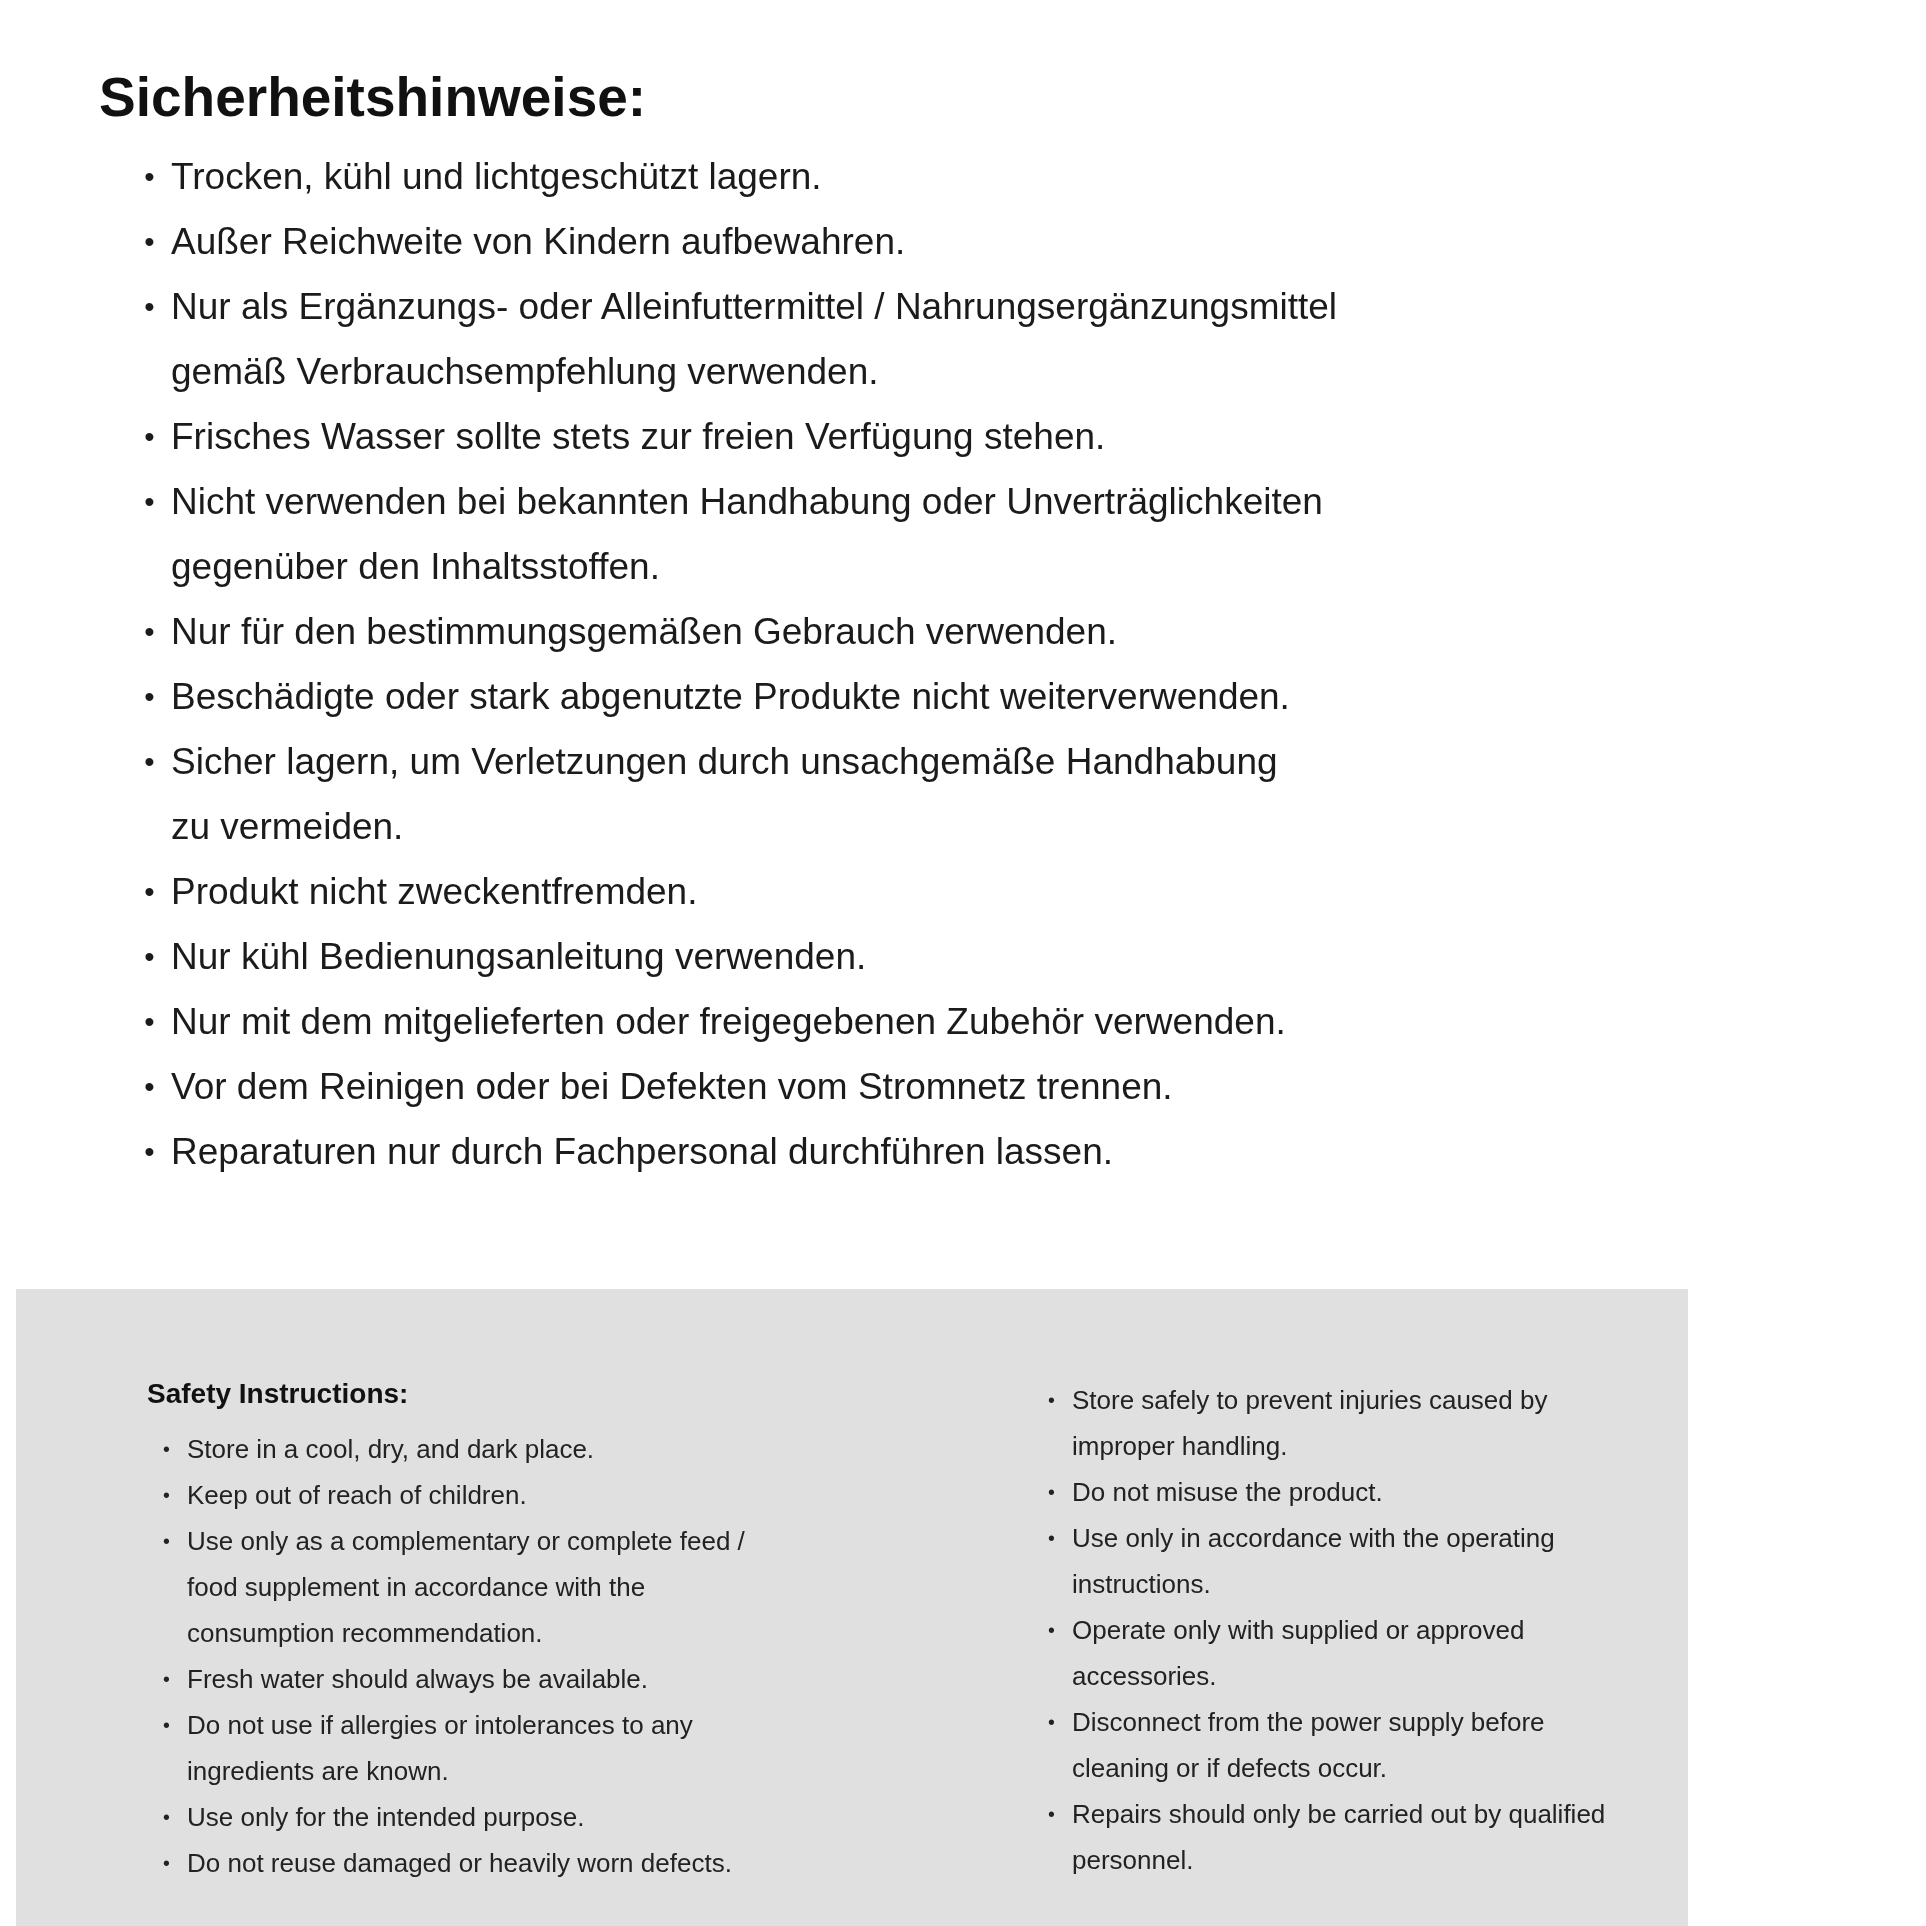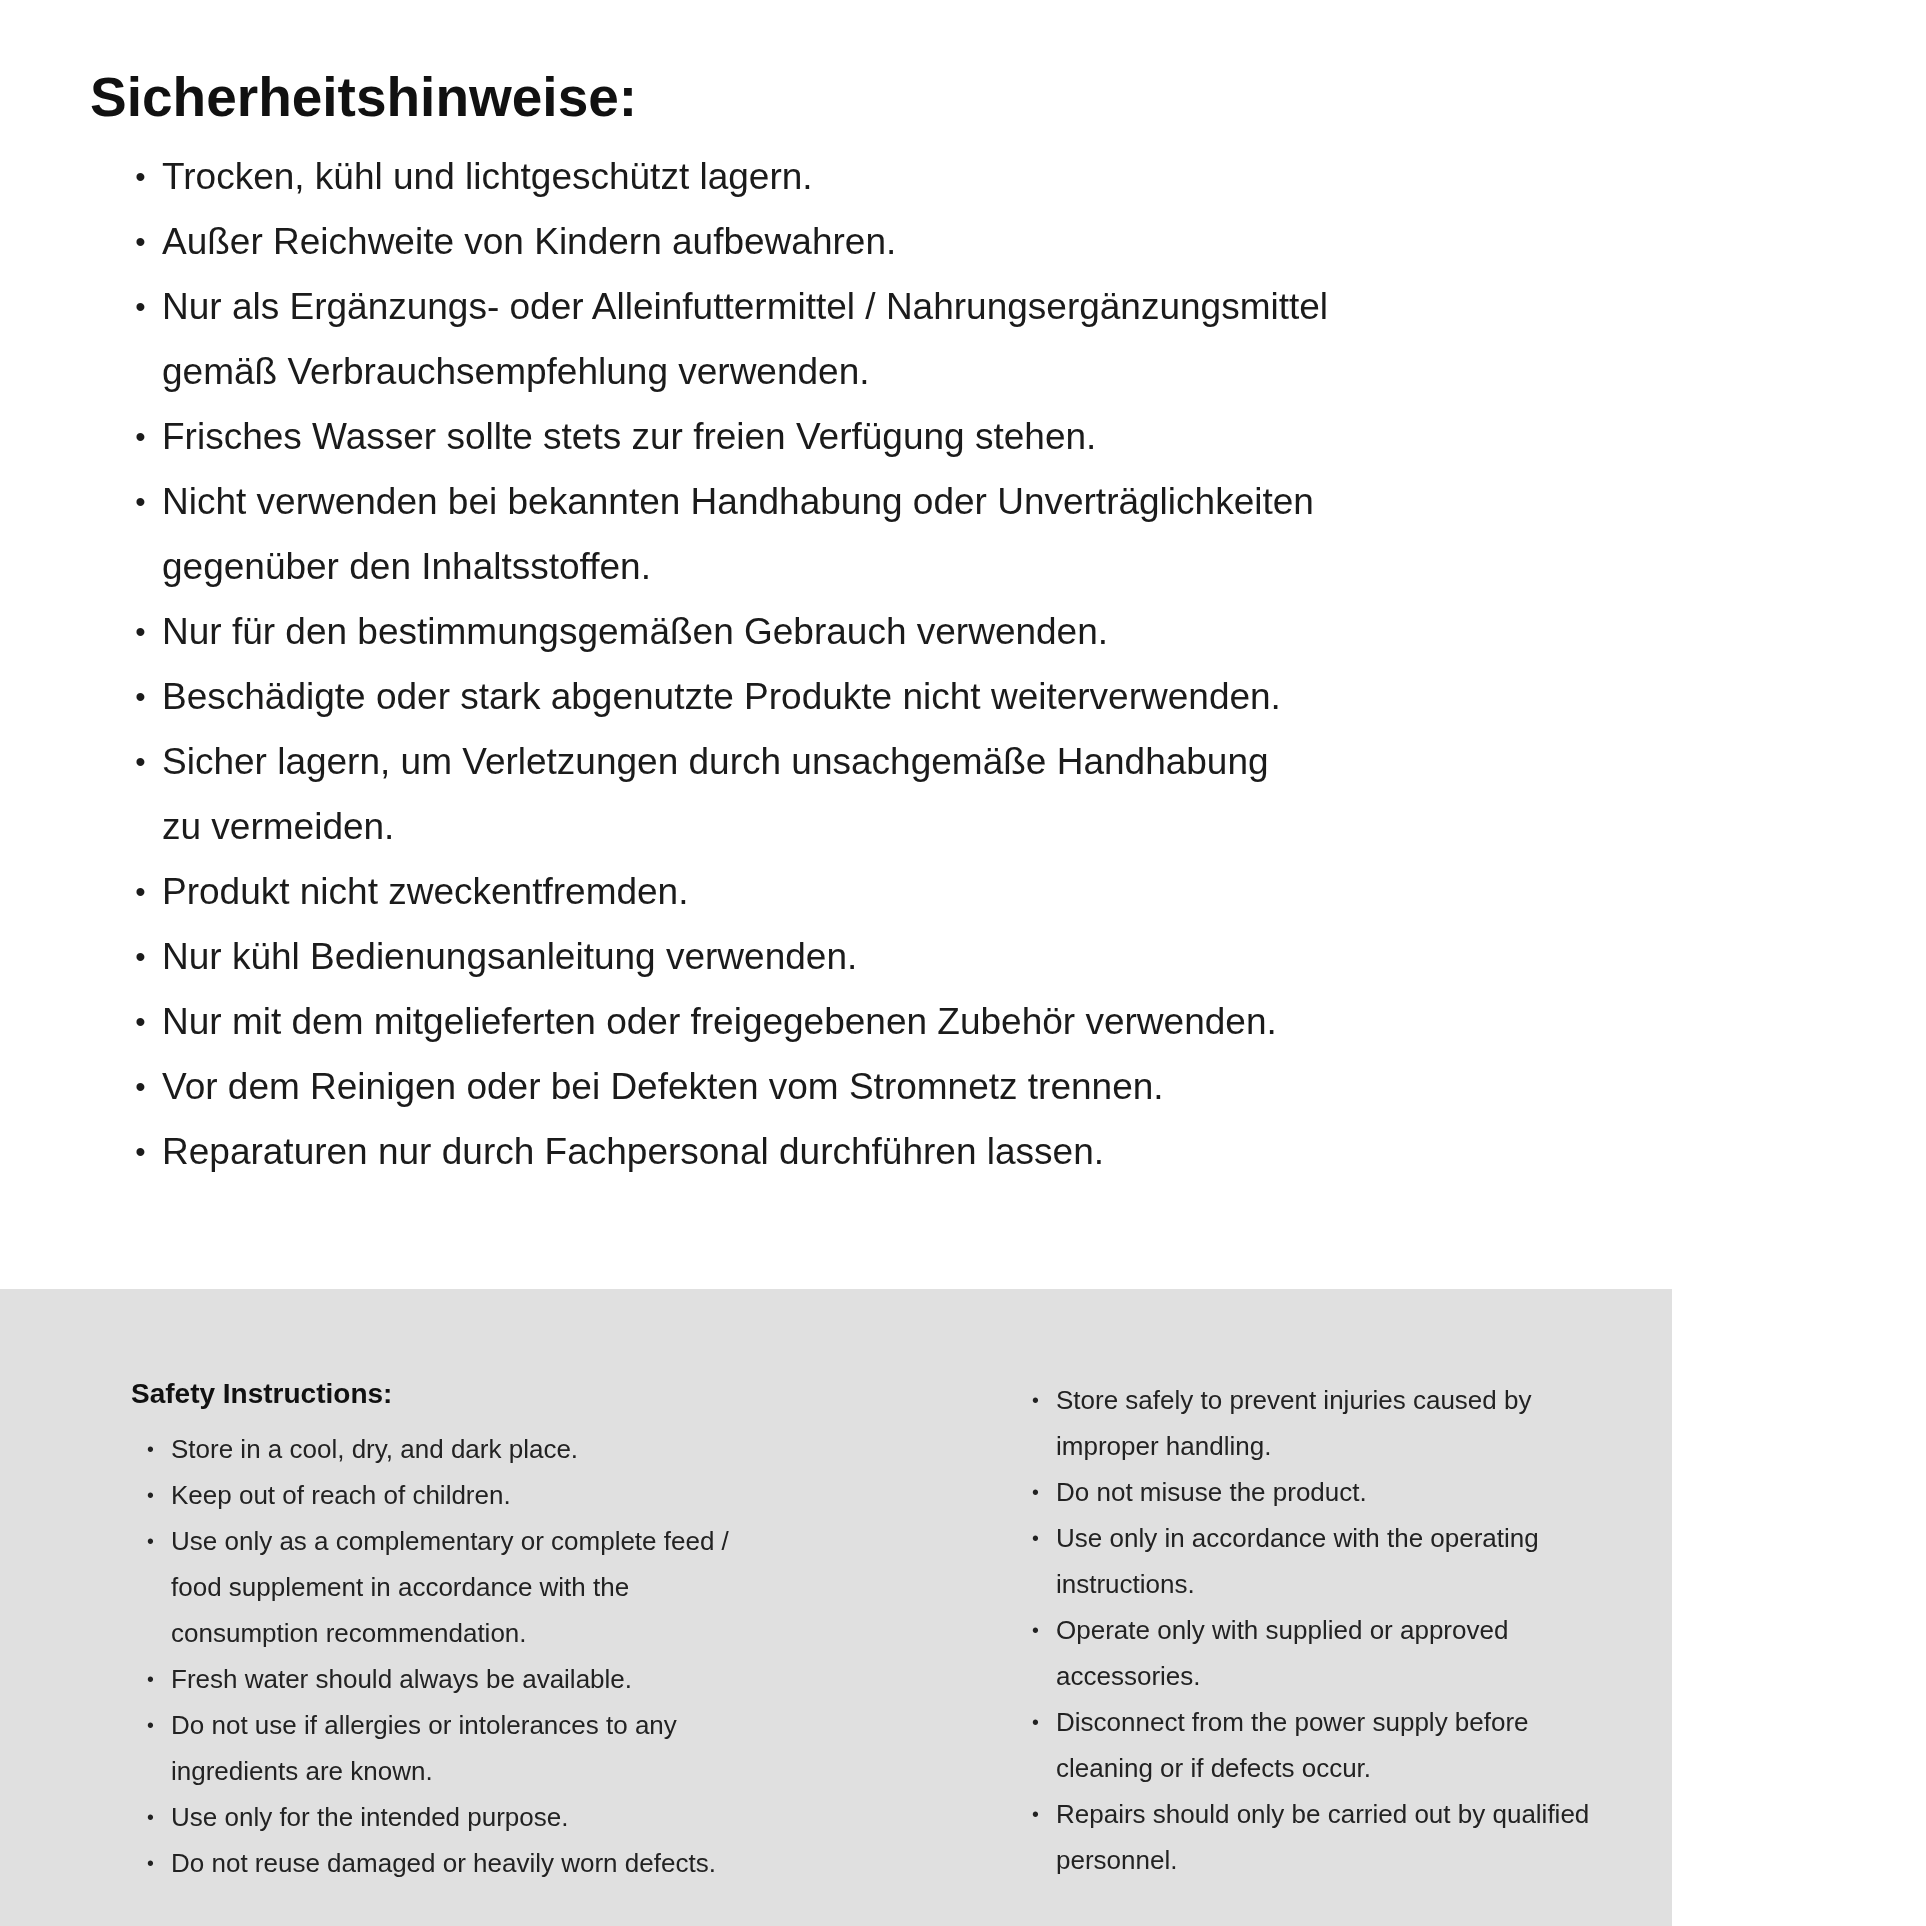--- a/index.html
+++ b/index.html
@@ -9,21 +9,21 @@
     width: 1926px;
     height: 1926px;
     overflow: hidden;
     font-family: "Liberation Sans", sans-serif;
     color: #1b1b1b;
   }
 
   
   .german-section {
     position: absolute;
-    left: 3px; top: 0; right: 0;
+    left: 12px; top: 0; right: 0;
     padding: 63px 39px 0 87px;
   }
   .page-title {
     font-size: 55px;
     font-weight: 700;
     line-height: 68px;
     color: #111111;
   }
   ul.de-list {
     list-style: none;
@@ -41,21 +41,21 @@
     top: 0;
     font-size: 0.8em;
     line-height: inherit;
     color: #1b1b1b;
   }
   .txt { white-space: pre-line; }
 
   
   .english-panel {
     position: absolute;
-    left: 0;
+    left: 16px;
     top: 1289px;
     width: 1672px;
     height: 637px;
     background: #e0e0e0;
     color: #222222;
   }
   .col { position: absolute; }
   .col-left  { left: 131px;  top: 82px; width: 899px; }
   .col-right { left: 1016px; top: 88px; width: 854px; }
   .section-title {

